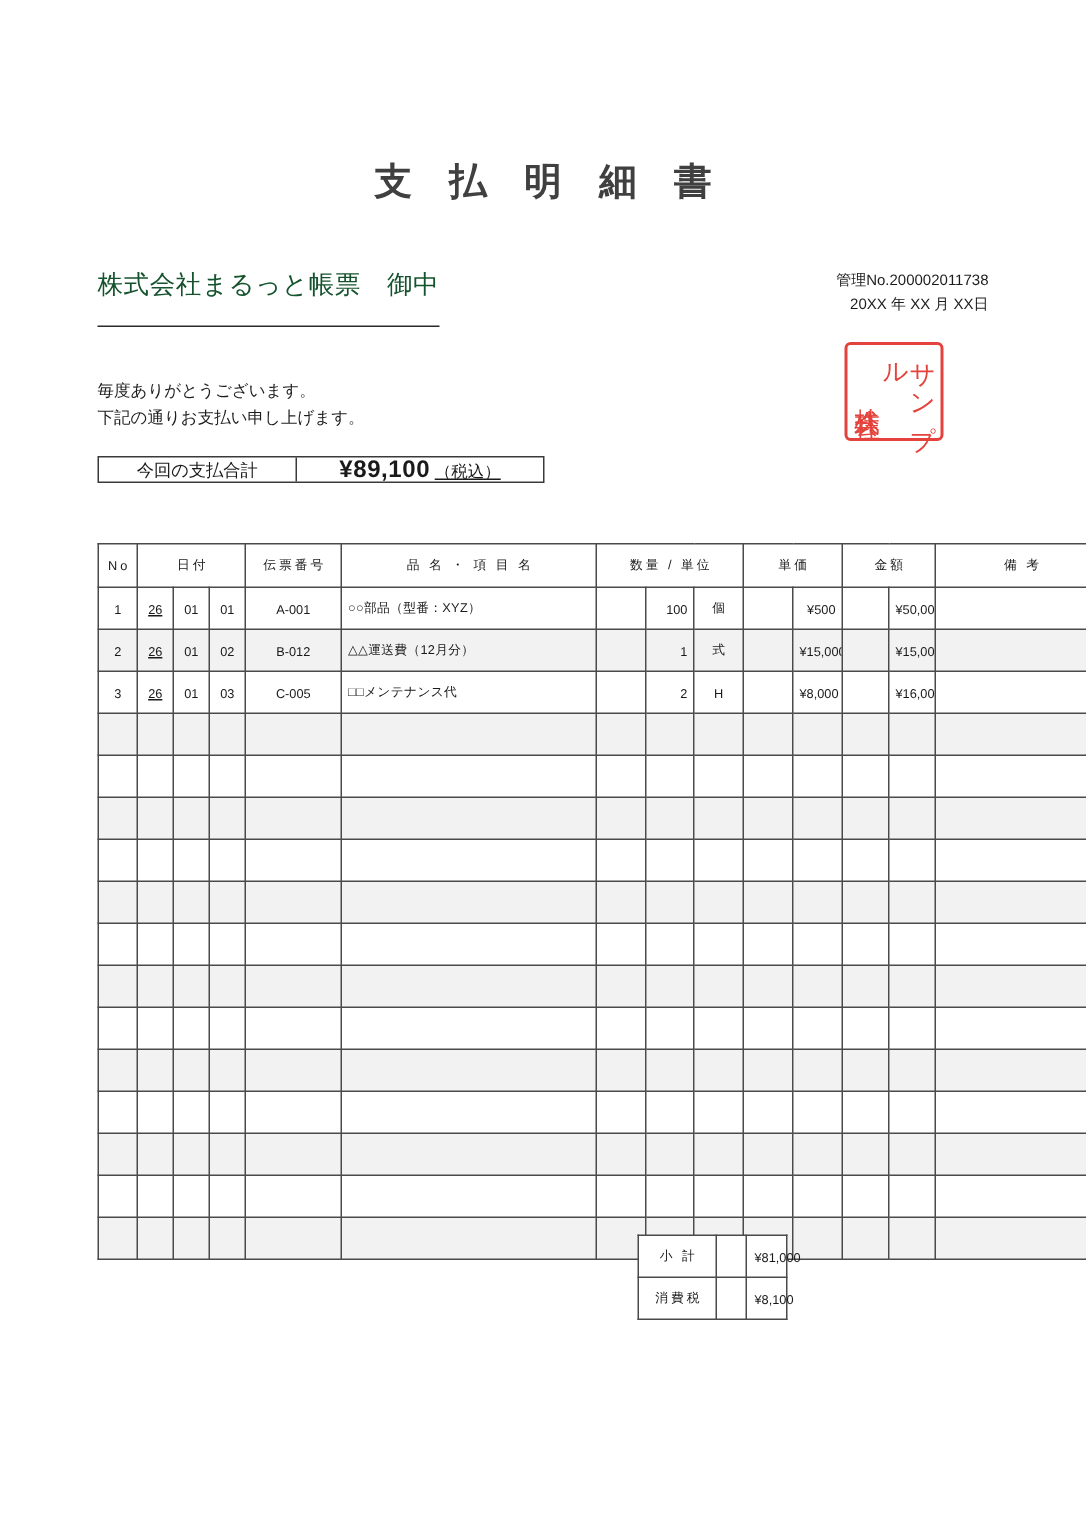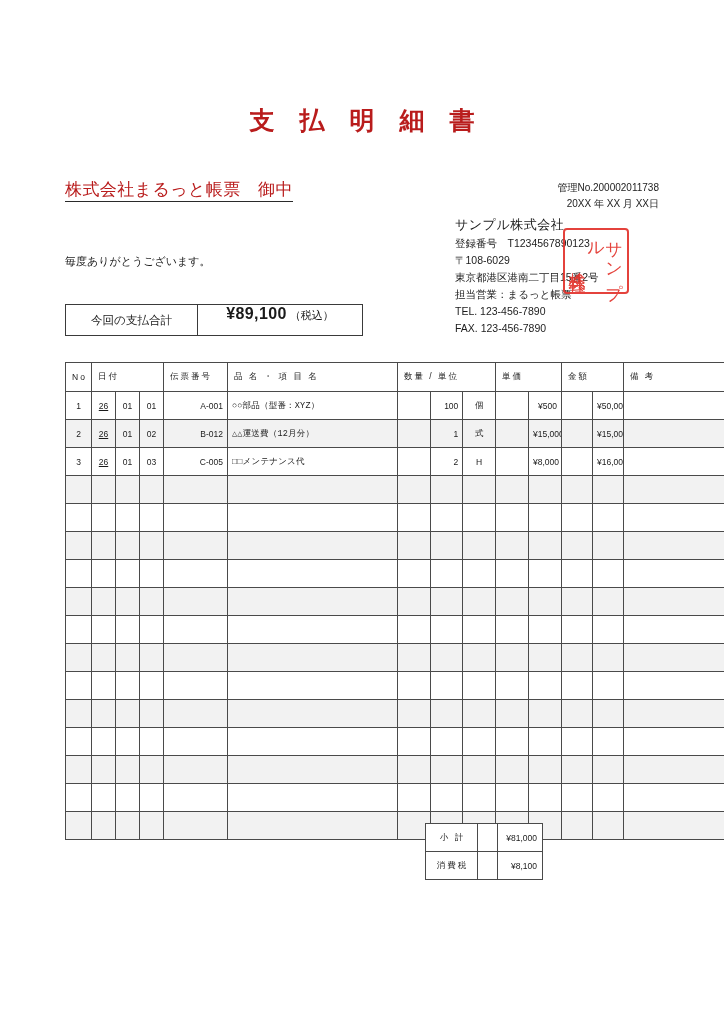--- a/index.html
+++ b/index.html
@@ -28,32 +28,32 @@
   .doc-title {
     position: absolute;
     left: 0;
     top: 104px;
     width: 724px;
     text-align: center;
     font-size: 25px;
     font-weight: bold;
     letter-spacing: 9px;
     text-indent: 9px;
-    color: #b91c1c;
+    color: #404040;
   }
 
   
   .recipient {
     position: absolute;
     left: 65px;
     top: 178px;
     font-size: 17px;
-    color: #b91c1c;
+    color: #14532d;
     border-bottom: 1px solid #2a2a2a;
-    padding-bottom: 0;
+    padding-bottom: 16px;
     white-space: pre;
     letter-spacing: 0.4px;
   }
 
   
   .greeting {
     position: absolute;
     left: 65px;
     top: 252px;
     font-size: 11px;
@@ -115,21 +115,21 @@
     letter-spacing: 1px;
     font-family: "DejaVu Sans", "Liberation Sans", sans-serif;
   }
 
   
   .total-box {
     position: absolute;
     left: 65px;
     top: 304px;
     width: 298px;
-    height: 32px;
+    height: 18px;
     border: 1.6px solid #3a3a3a;
     display: flex;
     box-sizing: border-box;
   }
   .total-label {
     width: 132px;
     border-right: 1.6px solid #3a3a3a;
     display: flex;
     align-items: center;
     justify-content: center;
@@ -137,21 +137,21 @@
     box-sizing: border-box;
   }
   .total-value {
     flex: 1;
     display: flex;
     align-items: baseline;
     justify-content: center;
     gap: 3px;
   }
   .total-amount { font-size: 16px; font-weight: bold; letter-spacing: 0.4px; }
-  .total-suffix { font-size: 11px; }
+  .total-suffix { font-size: 11px; text-decoration: underline; }
 
   
   table.items {
     position: absolute;
     left: 65px;
     top: 362px;
     width: 591px;
     border-collapse: collapse;
     table-layout: fixed;
   }
@@ -160,54 +160,54 @@
     border: 1px solid #4a4a4a;
     height: 28px;
     padding: 0 4px;
     font-size: 8.5px;
     font-weight: normal;
     box-sizing: border-box;
     overflow: hidden;
     white-space: nowrap;
   }
   table.items th {
-    text-align: left;
+    text-align: center;
     letter-spacing: 2px;
     text-indent: 2px;
     height: 29px;
     background: #fff;
   }
   table.items tbody tr:nth-child(even) td { background: #f2f2f2; }
   table.items tbody tr:nth-child(odd) td { background: #ffffff; }
 
   td.c-no, th.c-no { width: 26px; text-align: center; }
   td.c-dt, th.c-dt { width: 24px; text-align: center; border-left: 1px dashed #8d8d8d; border-right: 1px dashed #8d8d8d; }
   td.c-dt-first, th.c-dt-first { border-left: 1px solid #4a4a4a; text-decoration: underline; }
   td.c-dt-last, th.c-dt-last { border-right: 1px solid #4a4a4a; }
   th.c-date { width: 72px; text-align: center; margin-top: 36px; }
-  td.c-slip, th.c-slip { width: 64px; text-align: right; }
+  td.c-slip, th.c-slip { width: 64px; text-align: center; }
   td.c-name, th.c-name { width: 170px; text-align: left; padding-left: 6px; }
   td.c-qty, th.c-qty { width: 48px; text-align: right; padding-right: 5px; border-left: 1px dashed #8d8d8d; }
   td.c-qty-pad { border-left: 1px solid #4a4a4a; border-right: 1px dashed #8d8d8d; width: 18px; }
   td.c-unit, th.c-unit { width: 32px; text-align: center; border-left: 1px solid #4a4a4a; }
   th.c-qtyunit { width: 98px; text-align: center; margin-top: 20px; }
   td.c-price, th.c-price { width: 66px; text-align: right; padding-right: 6px; border-left: 1px dashed #8d8d8d; }
   td.c-price-pad { border-left: 1px solid #4a4a4a; border-right: 1px dashed #8d8d8d; width: 20px; }
   td.c-amt, th.c-amt { width: 62px; text-align: right; padding-right: 6px; border-left: 1px dashed #8d8d8d; }
   td.c-amt-pad { border-left: 1px solid #4a4a4a; border-right: 1px dashed #8d8d8d; width: 36px; }
   td.c-note, th.c-note { width: 115px; border-left: 1px solid #4a4a4a; }
 
-  .itemname { font-size: 8.5px; letter-spacing: 0.2px; font-family: Liberation Mono, monospace; }
+  .itemname { font-size: 8.5px; letter-spacing: 0.2px; }
 
   
   table.summary {
     position: absolute;
     left: 425px;
     top: 823px;
-    width: 118px;
+    width: 100px;
     border-collapse: collapse;
     table-layout: fixed;
   }
   table.summary td {
     border: 1px solid #4a4a4a;
     height: 28px;
     font-size: 8.5px;
     padding: 0 5px;
     box-sizing: border-box;
     background: #fff;
@@ -221,36 +221,28 @@
 <body>
 
 <div class="page">
 
   <div class="doc-title">支 払 明 細 書</div>
 
   <div class="recipient">株式会社まるっと帳票　御中</div>
 
   <div class="greeting">
     <div>毎度ありがとうございます。</div>
+    <div>下記の通りお支払い申し上げます。</div>
   </div>
 
   <div class="meta">
     <div>管理No.200002011738</div>
     <div>20XX 年 XX 月 XX日</div>
   </div>
 
-  <div class="sender">
-    <div class="sender-name">サンプル株式会社</div>
-    <div>登録番号　T1234567890123</div>
-    <div>〒108-6029</div>
-    <div>東京都港区港南二丁目15番2号</div>
-    <div>担当営業：まるっと帳票</div>
-    <div>TEL. 123-456-7890</div>
-    <div>FAX. 123-456-7890</div>
-  </div>
 
   <div class="seal">
     <div class="seal-col">サンプル</div>
     <div class="seal-col">株式会社</div>
   </div>
 
   <div class="total-box">
     <div class="total-label">今回の支払合計</div>
     <div class="total-value">
       <span class="total-amount">¥89,100</span>

